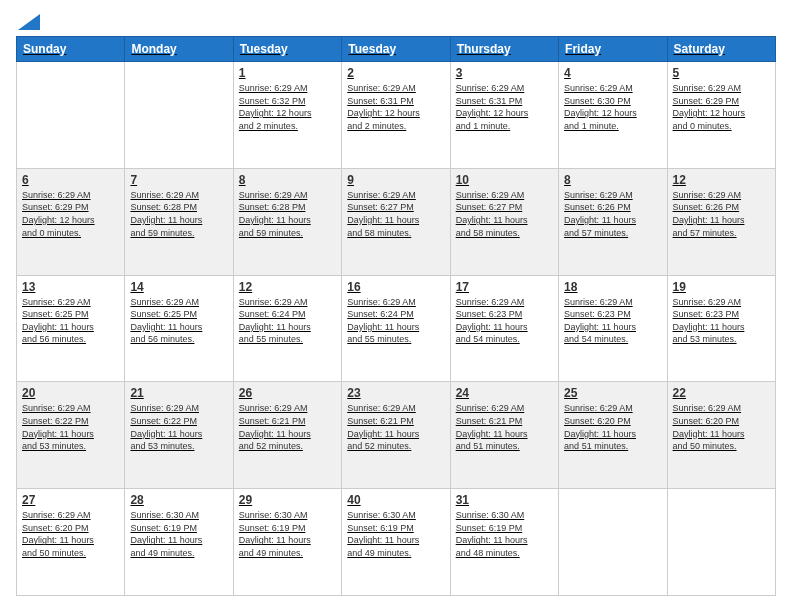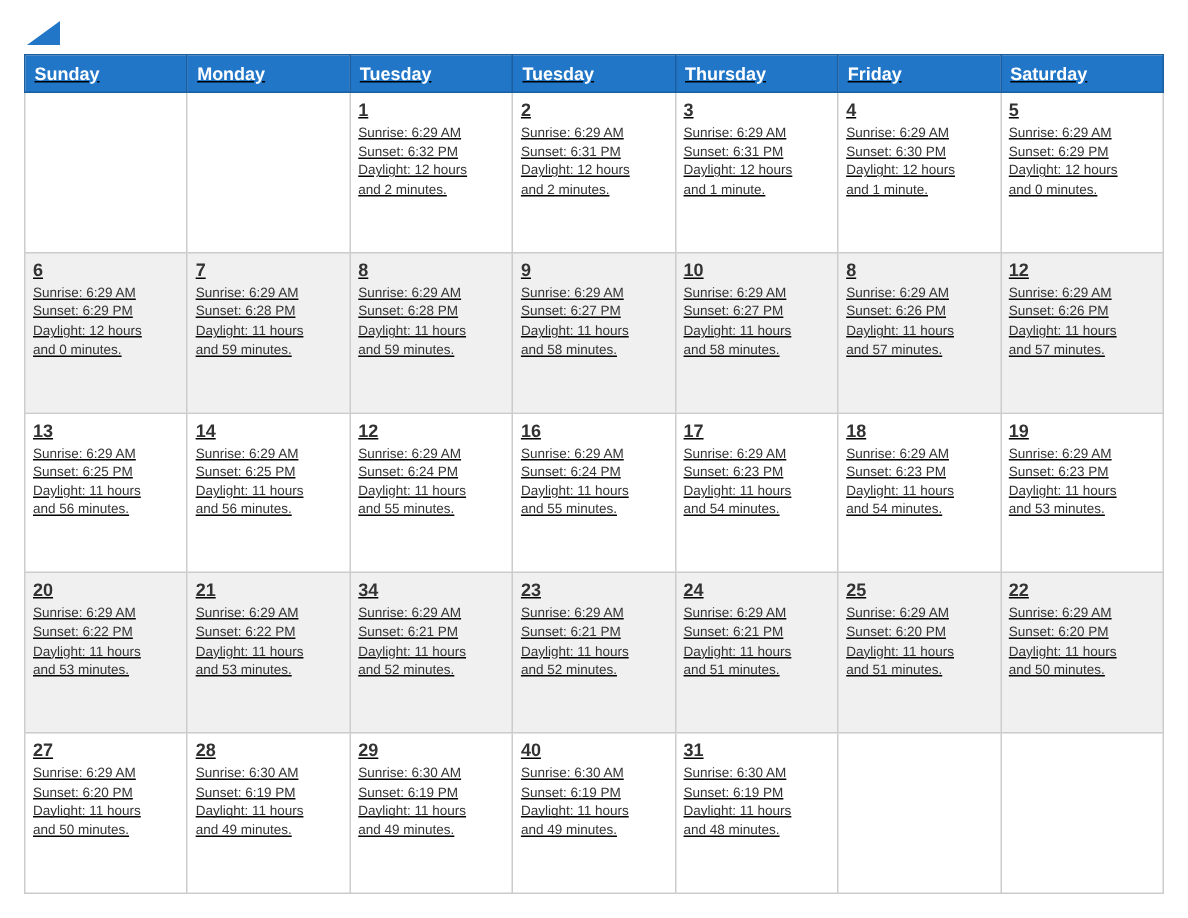--- a/index.html
+++ b/index.html
@@ -268,21 +268,21 @@
 and 53 minutes.</div>
           </td>
           <td>
             <div class="day-number">21</div>
             <div class="day-info" style="white-space: pre-line;">Sunrise: 6:29 AM
 Sunset: 6:22 PM
 Daylight: 11 hours
 and 53 minutes.</div>
           </td>
           <td>
-            <div class="day-number">34</div>
+            <div class="day-number">26</div>
             <div class="day-info" style="white-space: pre-line;">Sunrise: 6:29 AM
 Sunset: 6:21 PM
 Daylight: 11 hours
 and 52 minutes.</div>
           </td>
           <td>
             <div class="day-number">23</div>
             <div class="day-info" style="white-space: pre-line;">Sunrise: 6:29 AM
 Sunset: 6:21 PM
 Daylight: 11 hours

